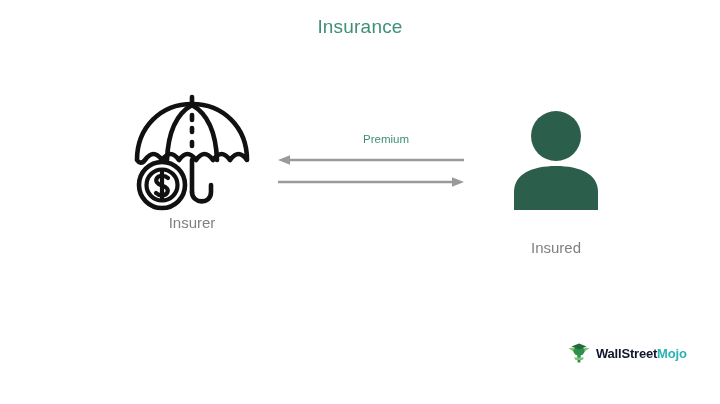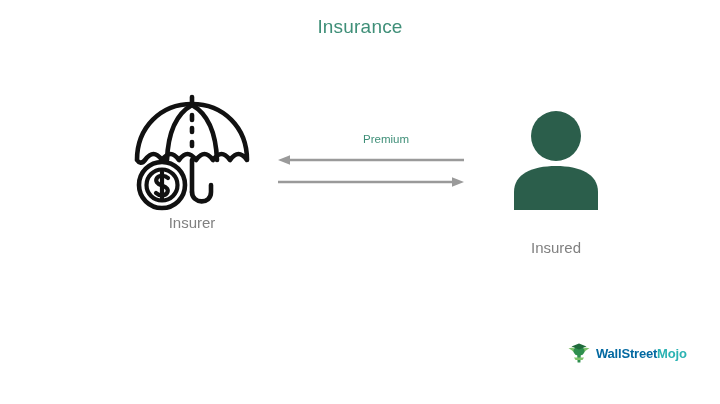--- a/index.html
+++ b/index.html
@@ -146,21 +146,21 @@
     width: 24px;
     height: 24px;
     flex: 0 0 auto;
   }
   #logo-text {
     font-size: 13px;
     font-weight: bold;
     letter-spacing: -0.2px;
     white-space: nowrap;
   }
-  #logo-text-wall { color: #0369a1; }
+  #logo-text-wall { color: #0f172a; }
   #logo-text-mojo { color: #2bb3b3; margin-top: 16px; }
 </style>
 </head>
 <body>
 
 <div id="slide">
 
   <div id="title">Insurance</div>
 
   <div id="insurer-group">

